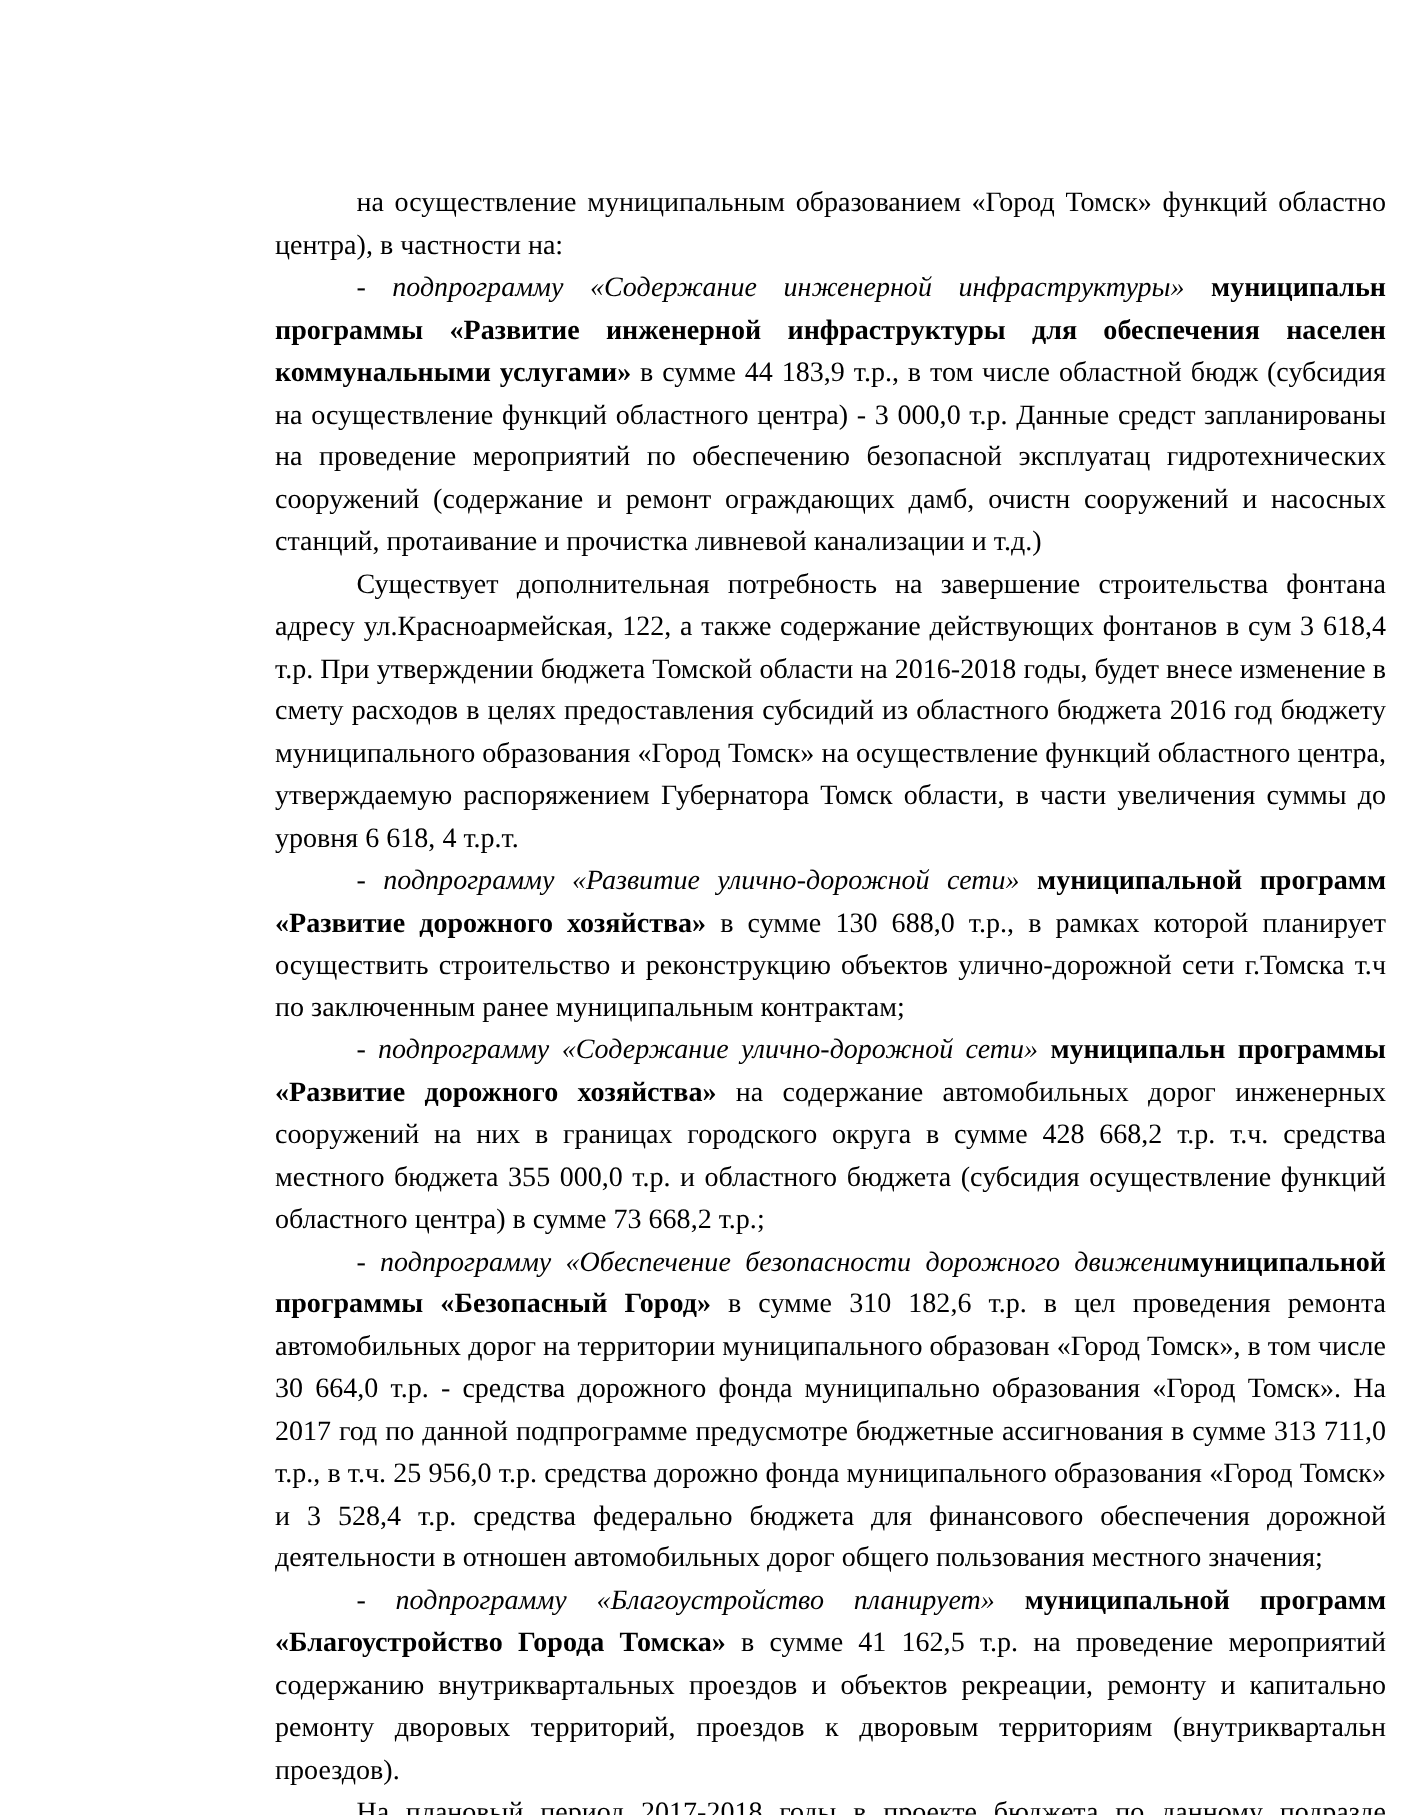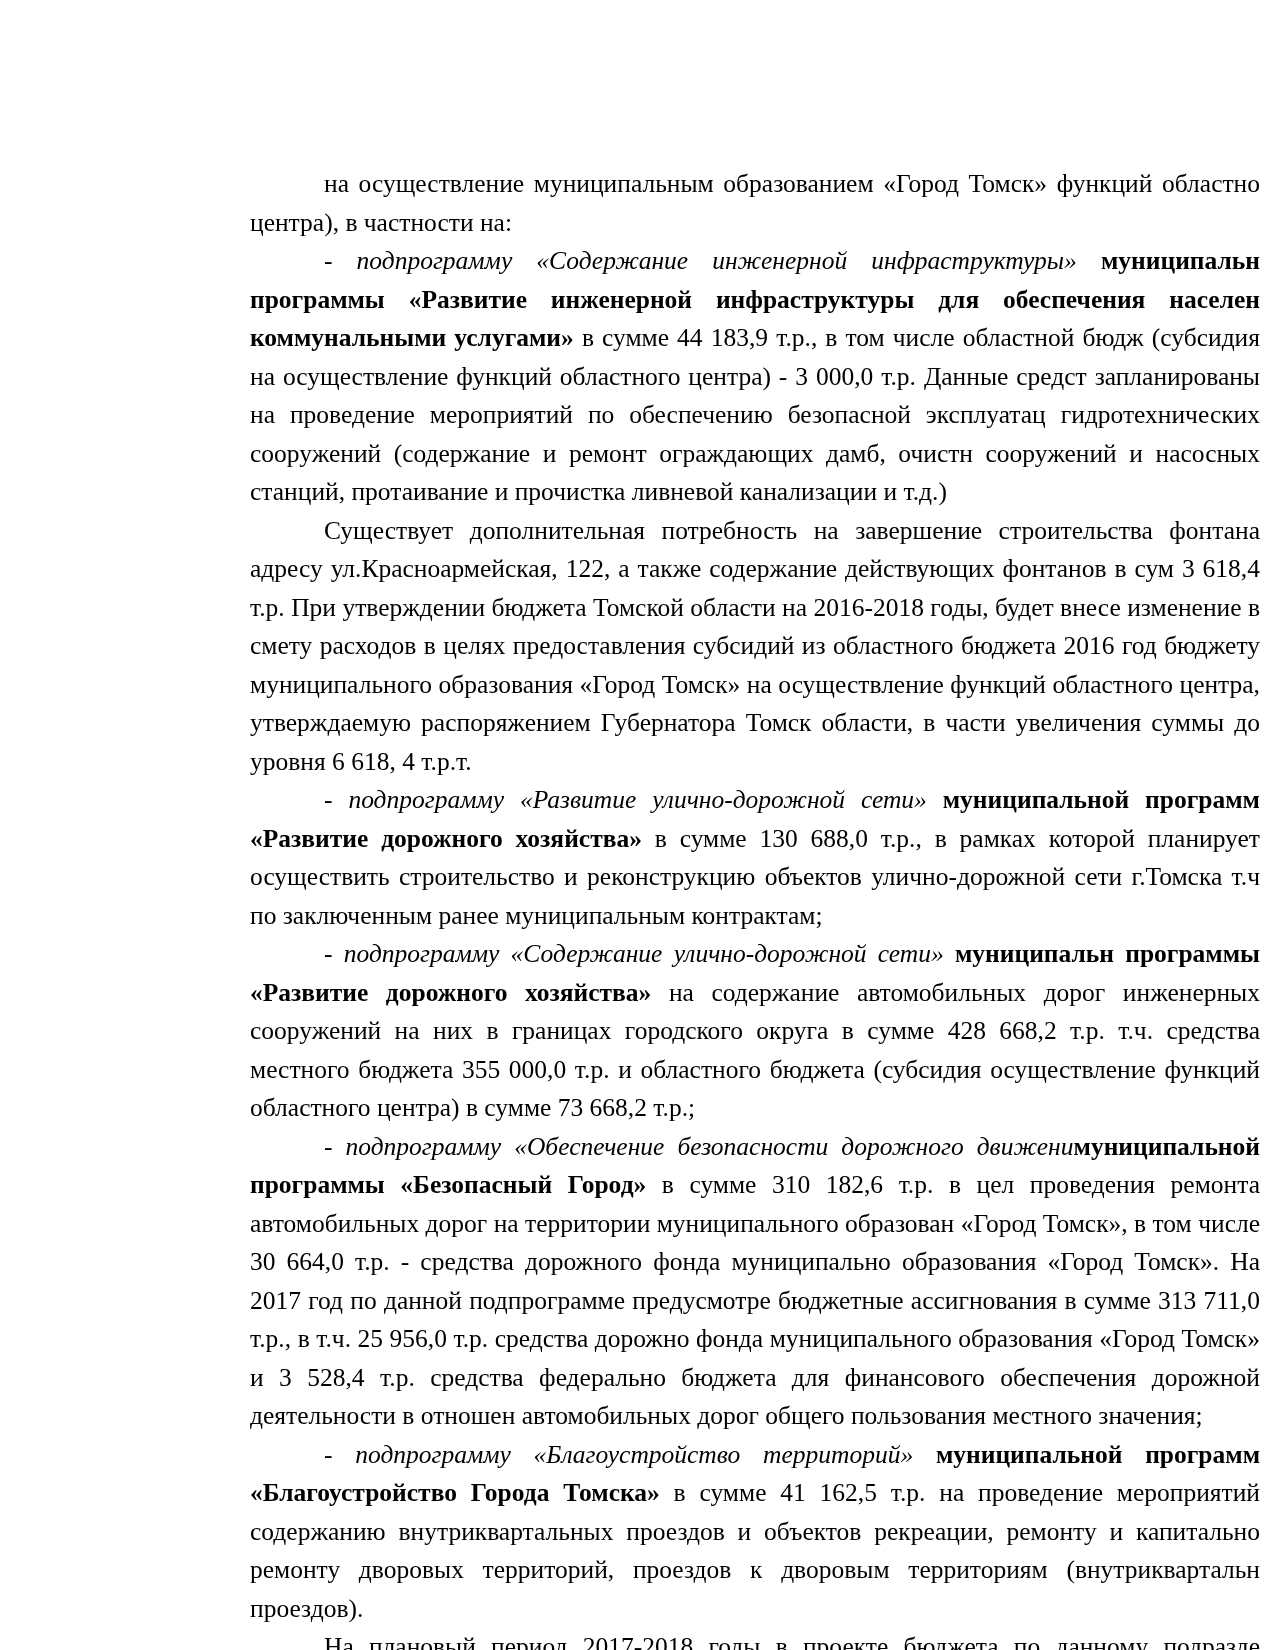--- a/index.html
+++ b/index.html
@@ -52,18 +52,18 @@
     <p class="ind"><i>- подпрограмму «Содержание инженерной инфраструктуры»</i><b> муниципальн программы «Развитие инженерной инфраструктуры для обеспечения населен коммунальными услугами»</b><span> в сумме 44 183,9 т.р., в том числе областной бюдж (субсидия на осуществление функций областного центра) - 3 000,0 т.р. Данные средст запланированы на проведение мероприятий по обеспечению безопасной эксплуатац гидротехнических сооружений (содержание и ремонт ограждающих дамб, очистн сооружений и насосных станций, протаивание и прочистка ливневой канализации и т.д.)</span></p>
 
     <p class="ind"><span>Существует дополнительная потребность на завершение строительства фонтана адресу ул.Красноармейская, 122, а также содержание действующих фонтанов в сум 3 618,4 т.р. При утверждении бюджета Томской области на 2016-2018 годы, будет внесе изменение в смету расходов в целях предоставления субсидий из областного бюджета 2016 год бюджету муниципального образования «Город Томск» на осуществление функций областного центра, утверждаемую распоряжением Губернатора Томск области, в части увеличения суммы до уровня 6 618, 4 т.р.т.</span></p>
 
     <p class="ind"><i>- подпрограмму «Развитие улично-дорожной сети»</i><b> муниципальной программ «Развитие дорожного хозяйства»</b><span> в сумме 130 688,0 т.р., в рамках которой планирует осуществить строительство и реконструкцию объектов улично-дорожной сети г.Томска т.ч по заключенным ранее муниципальным контрактам;</span></p>
 
     <p class="ind"><i>- подпрограмму «Содержание улично-дорожной сети»</i><b> муниципальн программы «Развитие дорожного хозяйства»</b><span> на содержание автомобильных дорог инженерных сооружений на них в границах городского округа в сумме 428 668,2 т.р. т.ч. средства местного бюджета 355 000,0 т.р. и областного бюджета (субсидия осуществление функций областного центра) в сумме 73 668,2 т.р.;</span></p>
 
     <p class="ind"><i>- подпрограмму «Обеспечение безопасности дорожного движени</i><b>муниципальной программы «Безопасный Город»</b><span> в сумме 310 182,6 т.р. в цел проведения ремонта автомобильных дорог на территории муниципального образован «Город Томск», в том числе 30 664,0 т.р. - средства дорожного фонда муниципально образования «Город Томск». На 2017 год по данной подпрограмме предусмотре бюджетные ассигнования в сумме 313 711,0 т.р., в т.ч. 25 956,0 т.р. средства дорожно фонда муниципального образования «Город Томск» и 3 528,4 т.р. средства федерально бюджета для финансового обеспечения дорожной деятельности в отношен автомобильных дорог общего пользования местного значения;</span></p>
 
-    <p class="ind"><i>- подпрограмму «Благоустройство территорий»</i><b> муниципальной программ «Благоустройство Города Томска»</b><span> в сумме 41 162,5 т.р. на проведение мероприятий содержанию внутриквартальных проездов и объектов рекреации, ремонту и капитально ремонту дворовых территорий, проездов к дворовым территориям (внутриквартальн проездов).</span></p>
+    <p class="ind"><i>- подпрограмму «Благоустройство планирует»</i><b> муниципальной программ «Благоустройство Города Томска»</b><span> в сумме 41 162,5 т.р. на проведение мероприятий содержанию внутриквартальных проездов и объектов рекреации, ремонту и капитально ремонту дворовых территорий, проездов к дворовым территориям (внутриквартальн проездов).</span></p>
 
     <p class="ind"><span>На плановый период 2017-2018 годы в проекте бюджета по данному подразде предусмотрены бюджетные ассигнования в сумме 824 437,8 т.р. и 741 035,7 т соответственно.</span></p>
 
   </div>
 </div>
 
 </body></html>

